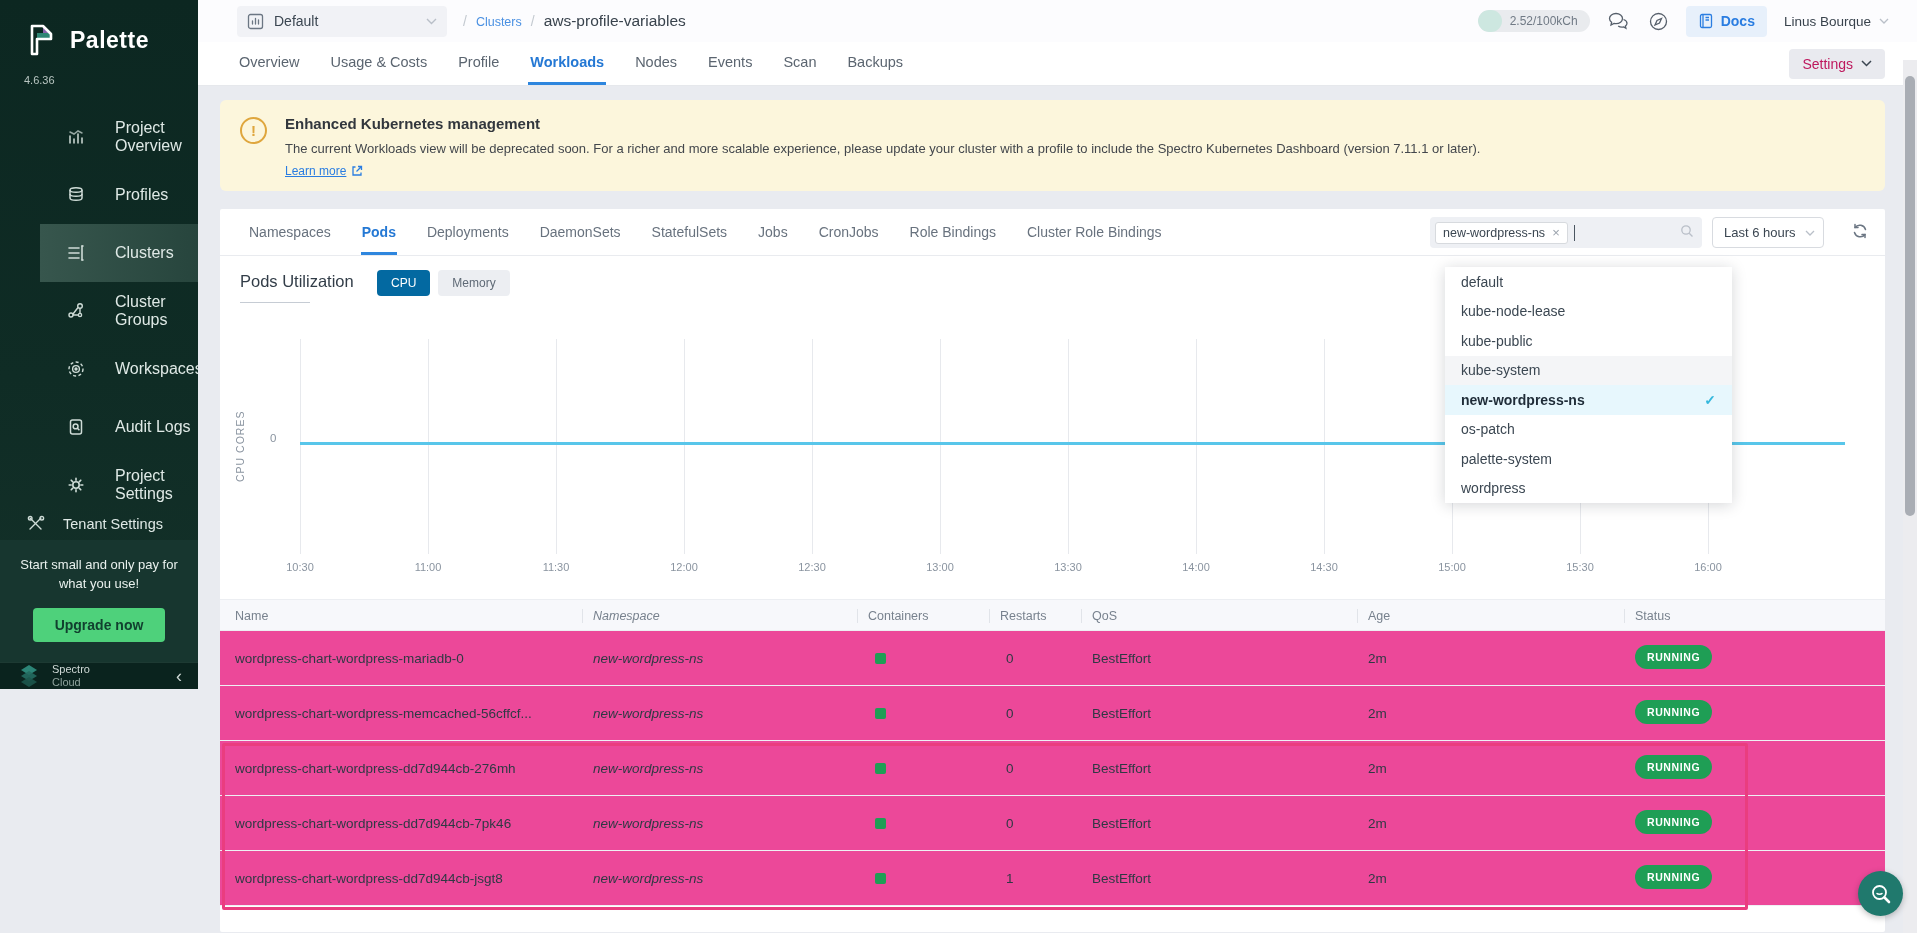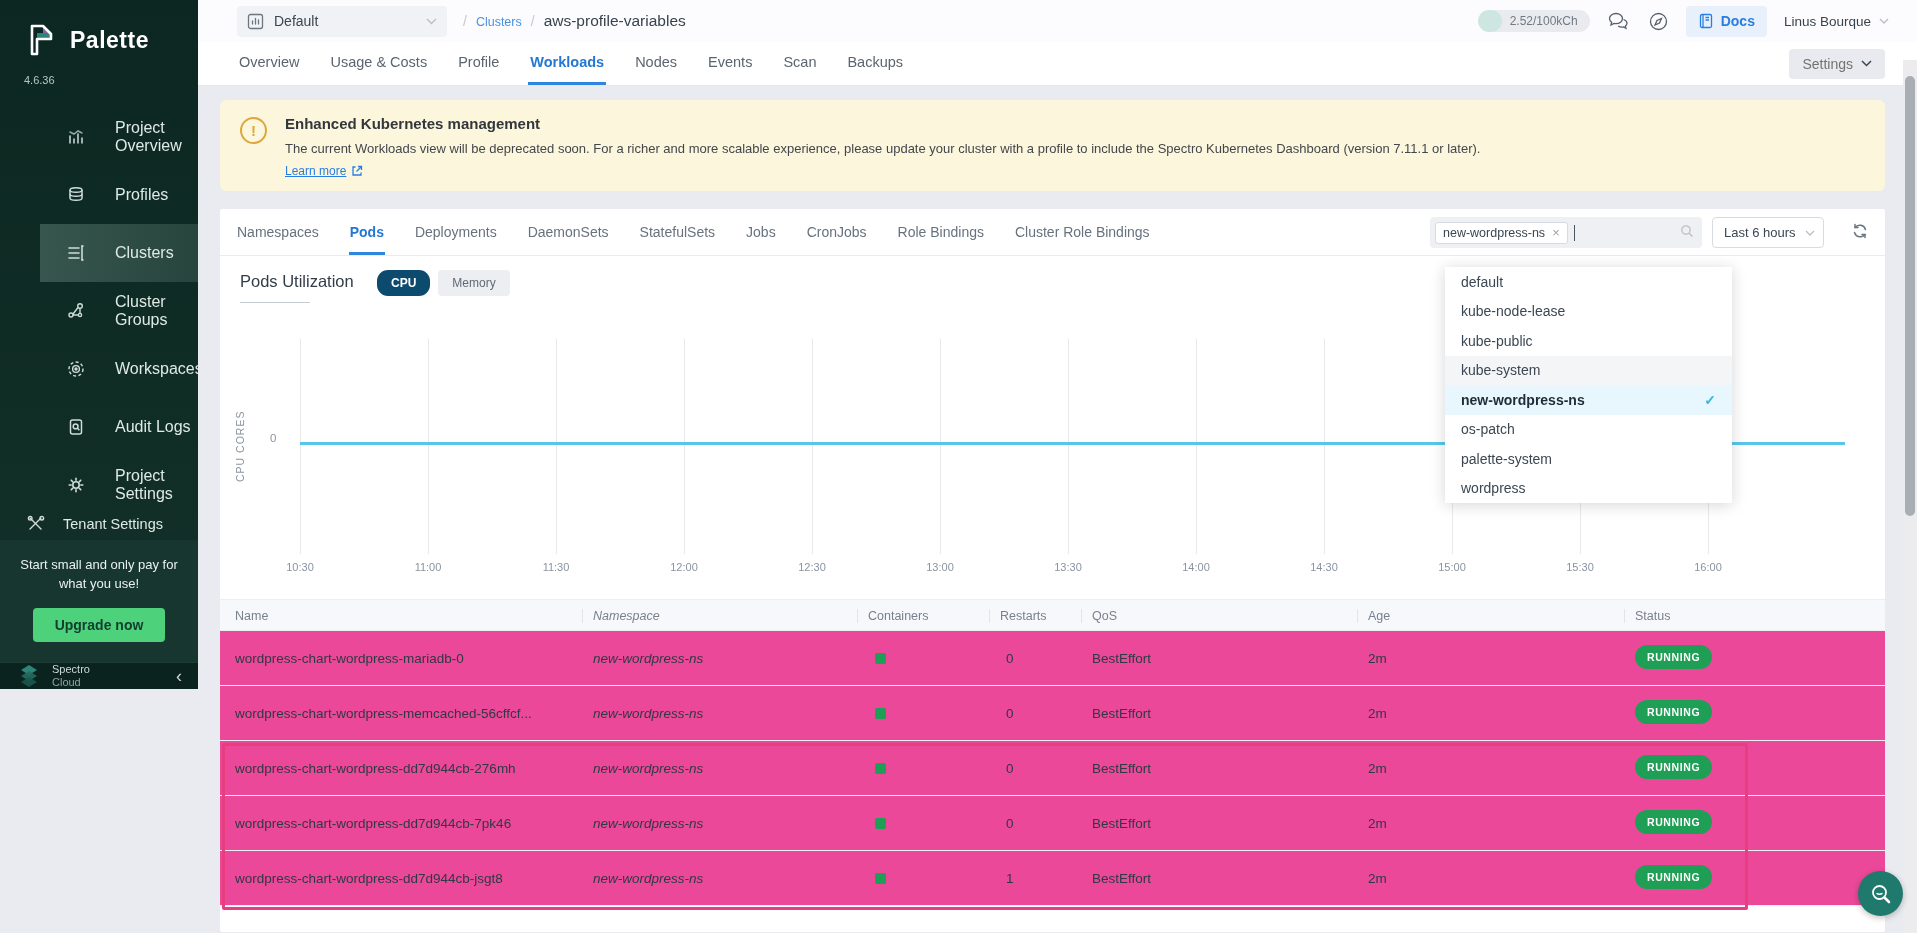--- a/index.html
+++ b/index.html
@@ -43,54 +43,54 @@
   .icon-btn { background:none; border:none; cursor:pointer; color:#565f6b; display:flex; align-items:center;}
   .docs-btn { background:#e7f0fb; border:none; border-radius:4px; height:31px; display:flex; align-items:center; gap:7px; padding:0 12px; cursor:pointer;}
   .docs-btn span { color:#2a7de1; font-size:14px; font-weight:600;}
   .user-menu { display:flex; align-items:center; gap:8px; cursor:pointer;}
   .user-name { font-size:13.5px; color:#39434d;}
   .chev { color:#b9bfc8; display:inline-flex;}
 
   .tabbar { height:44px; background:#fff; border-bottom:1px solid #e6e8ec; display:flex; align-items:stretch; padding-left:39px; gap:27px;}
   .tab { display:flex; align-items:center; font-size:14.5px; color:#5b6570; cursor:pointer; border-bottom:3px solid transparent; padding:0 2px;}
   .tab.active { color:#2478d4; font-weight:600; border-bottom-color:#2e86de;}
-  .settings-btn { margin-left:auto; margin-right:32px; align-self:center; height:30px; background:#e9eaef; border:none; border-radius:4px; display:flex; align-items:center; gap:8px; padding:0 13px; font-size:14px; color:#737373; cursor:pointer; font-family:"Liberation Sans",sans-serif;}
+  .settings-btn { margin-left:auto; margin-right:32px; align-self:center; height:30px; background:#e9eaef; border:none; border-radius:4px; display:flex; align-items:center; gap:8px; padding:0 13px; font-size:14px; color:#be185d; cursor:pointer; font-family:"Liberation Sans",sans-serif;}
 
   .content { flex:1; background:#e9ebf0; padding:14px 32px 0 22px; position:relative;}
 
   
   .banner { background:#fcf6dc; border-radius:6px; padding:15px 20px 12px 20px; display:flex; gap:18px;}
   .warn-circle { width:27px; height:27px; border:2px solid #dfa63d; border-radius:50%; color:#dfa63d; font-weight:700; font-size:15px; display:flex; align-items:center; justify-content:center; flex:0 0 27px; margin-top:2px;}
   .banner-title { font-size:15px; font-weight:600; color:#32373d;}
   .banner-body { font-size:13px; color:#43474c; margin-top:9px;}
   .banner-link { margin-top:8px; display:inline-flex; align-items:center; gap:5px; color:#2a7de1; font-size:12px; text-decoration:underline; cursor:pointer;}
 
   
   .card { margin-top:18px; background:#fff; width:1665px; height:723px; position:relative; border-radius:2px;}
-  .subtabs { height:47px; border-bottom:1px solid #e9ebef; display:flex; align-items:stretch; padding-left:16px; gap:29px; position:relative;}
+  .subtabs { height:47px; border-bottom:1px solid #e9ebef; display:flex; align-items:stretch; padding-left:28px; gap:29px; position:relative;}
   .subtab { display:flex; align-items:center; font-size:14px; color:#68727e; cursor:pointer; position:relative; padding:0 1px;}
   .subtab.active { color:#2478d4; font-weight:600;}
   .subtab.active::after { content:""; position:absolute; left:0; right:0; bottom:0; height:3px; background:#2e86de;}
 
   .filterbox { position:absolute; left:1210px; top:8px; width:272px; height:31px; background:#eef0f4; border-radius:4px; display:flex; align-items:center; padding:0 8px 0 5px; gap:6px;}
   .ns-tag { background:#fff; border:1px solid #d7dade; border-radius:3px; display:flex; align-items:center; gap:7px; padding:3px 7px; font-size:12.5px; color:#3b4651;}
   .tag-close { color:#9aa2ac; font-size:13px; cursor:pointer; line-height:1;}
   .caret-bar { width:1px; height:16px; background:#4a5560;}
   .filter-search { margin-left:auto; color:#b9bfc8;}
   .time-select { position:absolute; left:1492px; top:8px; width:112px; height:31px; background:#fff; border:1px solid #d8dbe0; border-radius:4px; display:flex; align-items:center; padding:0 8px 0 11px; font-size:13px; color:#3b4651; cursor:pointer;}
   .time-select .chev{ margin-left:auto;}
   .refresh-btn { position:absolute; left:1631px; top:13px; background:none; border:none; cursor:pointer; color:#6b7683;}
 
   
   .chartblock { height:343px; position:relative;}
   .chart-title { position:absolute; left:20px; top:16px; font-size:16.5px; color:#323d48;}
   .chart-title::after { content:""; display:block; width:70px; height:1px; background:#c6ccd4; margin-top:11px;}
   .metric-toggle { position:absolute; left:157px; top:14px; display:flex; gap:8px;}
   .m-btn { border:none; border-radius:4px; font-size:12px; padding:6px 14px; cursor:pointer; font-family:"Liberation Sans",sans-serif;}
-  .m-btn.sel { background:#0c4a6e; color:#fff; font-weight:700;border-radius:11px;}
+  .m-btn.sel { background:#0369a1; color:#fff; font-weight:400;}
   .m-btn.unsel { background:#eceef2; color:#5f6a76;}
   .ylab { position:absolute; left:14px; top:83px; height:215px; display:flex; align-items:center; justify-content:center; writing-mode:vertical-rl; transform:rotate(180deg); font-size:10.5px; letter-spacing:1px; color:#8a94a0;}
   .ytick { position:absolute; left:50px; top:176px; font-size:11.5px; color:#8a94a0;}
   .grid { position:absolute; left:80px; top:83px; width:1545px; height:215px;}
   .gridline { position:absolute; top:0; bottom:0; width:1px; background:#e7e9ed;}
   .flatline { position:absolute; left:80px; top:186px; width:1545px; height:2.5px; background:#58c6ea;}
   .xlabels { position:absolute; left:80px; top:305px; width:1545px; height:14px;}
   .xlabels span { position:absolute; transform:translateX(-50%); font-size:11px; color:#8a94a0;}
 
   

